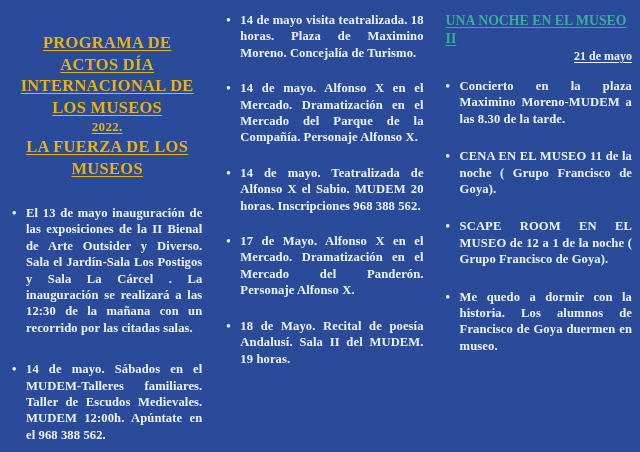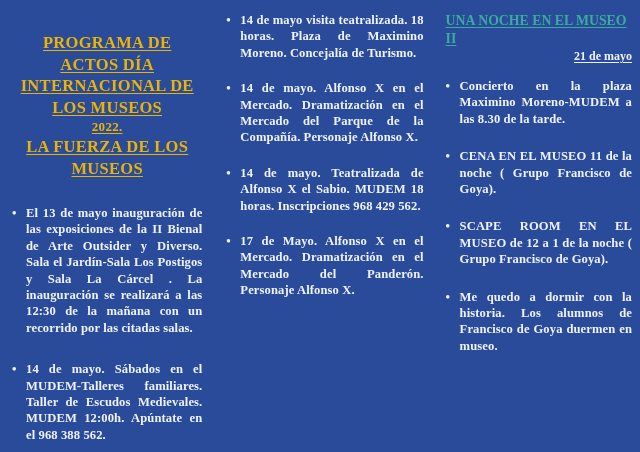--- a/index.html
+++ b/index.html
@@ -108,22 +108,23 @@
     <ul class="bullets">
       <li>El 13 de mayo inauguración de las exposiciones de la II Bienal de Arte Outsider y Diverso. Sala el Jardín-Sala Los Postigos y Sala La Cárcel . La inauguración se realizará a las 12:30 de la mañana con un recorrido por las citadas salas.</li>
       <li>14 de mayo. Sábados en el MUDEM-Talleres familiares. Taller de Escudos Medievales. MUDEM 12:00h. Apúntate en el 968 388 562.</li>
     </ul>
   </div>
 
   <div class="col col-middle">
     <ul class="bullets">
       <li>14 de mayo visita teatralizada. 18 horas. Plaza de Maximino Moreno. Concejalía de Turismo.</li>
       <li>14 de mayo. Alfonso X en el Mercado. Dramatización en el Mercado del Parque de la Compañía. Personaje Alfonso X.</li>
-      <li>14 de mayo. Teatralizada de Alfonso X el Sabio. MUDEM 18 horas. Inscripciones 968 429 562.</li>
+      <li>14 de mayo. Teatralizada de Alfonso X el Sabio. MUDEM 20 horas. Inscripciones 968 388 562.</li>
       <li>17 de Mayo. Alfonso X en el Mercado. Dramatización en el Mercado del Panderón. Personaje Alfonso X.</li>
+      <li>18 de Mayo. Recital de poesía Andalusí. Sala II del MUDEM. 19 horas.</li>
     </ul>
   </div>
 
   <div class="col col-right">
     <h2 class="night-heading">
       <div class="heading-line">UNA NOCHE EN EL MUSEO</div>
       <div class="heading-line">II</div>
     </h2>
     <div class="night-subheading">21 de mayo</div>
     <ul class="bullets">

